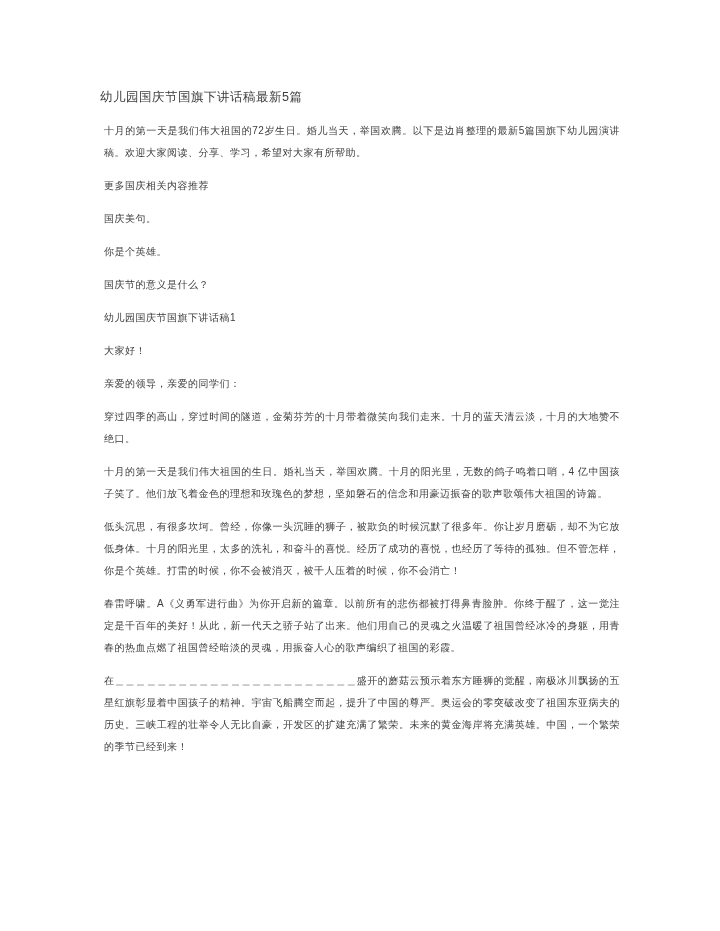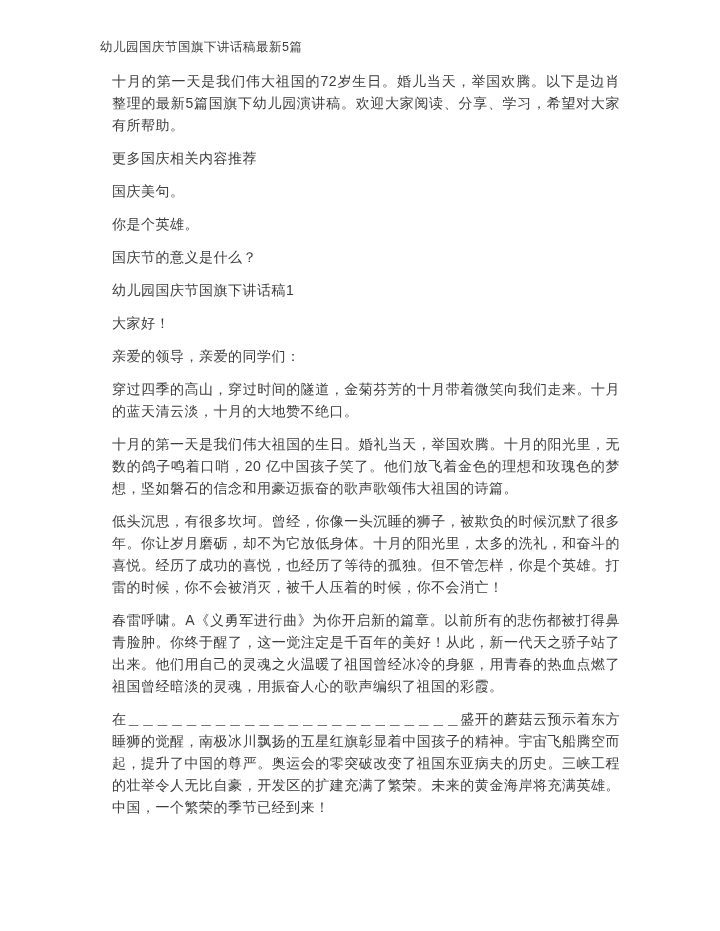--- a/index.html
+++ b/index.html
@@ -8,52 +8,52 @@
     background: #ffffff;
   }
   .page {
     position: relative;
     width: 720px;
     height: 931px;
     margin: 0 auto;
     background: #ffffff;
     overflow: hidden;
     box-sizing: border-box;
-    padding: 36px 100px 40px 100px;
+    padding: 86px 100px 40px 100px;
     font-family: "Liberation Sans", "DejaVu Sans", sans-serif;
     color: #3d3d3d;
   }
   .doc-title {
     font-size: 12.5px;
     line-height: 22px;
     margin: 0 0 12px 0;
     font-weight: 400;
     letter-spacing: 0.5px;
   }
   .para {
-    font-size: 14px;
+    font-size: 10px;
     line-height: 22px;
-    margin: 0 0 11px 12px;
+    margin: 0 0 11px 4px;
     text-align: justify;
     letter-spacing: 0.5px;
     word-break: break-all;
     overflow-wrap: anywhere;
   }
 </style>
 </head>
 <body>
 
 <div class="page">
   <h1 class="doc-title">幼儿园国庆节国旗下讲话稿最新5篇</h1>
   <p class="para">十月的第一天是我们伟大祖国的72岁生日。婚儿当天，举国欢腾。以下是边肖整理的最新5篇国旗下幼儿园演讲稿。欢迎大家阅读、分享、学习，希望对大家有所帮助。</p>
   <p class="para">更多国庆相关内容推荐</p>
   <p class="para">国庆美句。</p>
   <p class="para">你是个英雄。</p>
   <p class="para">国庆节的意义是什么？</p>
   <p class="para">幼儿园国庆节国旗下讲话稿1</p>
   <p class="para">大家好！</p>
   <p class="para">亲爱的领导，亲爱的同学们：</p>
   <p class="para">穿过四季的高山，穿过时间的隧道，金菊芬芳的十月带着微笑向我们走来。十月的蓝天清云淡，十月的大地赞不绝口。</p>
-  <p class="para">十月的第一天是我们伟大祖国的生日。婚礼当天，举国欢腾。十月的阳光里，无数的鸽子鸣着口哨，20 亿中国孩子笑了。他们放飞着金色的理想和玫瑰色的梦想，坚如磐石的信念和用豪迈振奋的歌声歌颂伟大祖国的诗篇。</p>
+  <p class="para">十月的第一天是我们伟大祖国的生日。婚礼当天，举国欢腾。十月的阳光里，无数的鸽子鸣着口哨，4 亿中国孩子笑了。他们放飞着金色的理想和玫瑰色的梦想，坚如磐石的信念和用豪迈振奋的歌声歌颂伟大祖国的诗篇。</p>
   <p class="para">低头沉思，有很多坎坷。曾经，你像一头沉睡的狮子，被欺负的时候沉默了很多年。你让岁月磨砺，却不为它放低身体。十月的阳光里，太多的洗礼，和奋斗的喜悦。经历了成功的喜悦，也经历了等待的孤独。但不管怎样，你是个英雄。打雷的时候，你不会被消灭，被千人压着的时候，你不会消亡！</p>
   <p class="para">春雷呼啸。A《义勇军进行曲》为你开启新的篇章。以前所有的悲伤都被打得鼻青脸肿。你终于醒了，这一觉注定是千百年的美好！从此，新一代天之骄子站了出来。他们用自己的灵魂之火温暖了祖国曾经冰冷的身躯，用青春的热血点燃了祖国曾经暗淡的灵魂，用振奋人心的歌声编织了祖国的彩霞。</p>
   <p class="para">在＿＿＿＿＿＿＿＿＿＿＿＿＿＿＿＿＿＿＿＿＿＿＿盛开的蘑菇云预示着东方睡狮的觉醒，南极冰川飘扬的五星红旗彰显着中国孩子的精神。宇宙飞船腾空而起，提升了中国的尊严。奥运会的零突破改变了祖国东亚病夫的历史。三峡工程的壮举令人无比自豪，开发区的扩建充满了繁荣。未来的黄金海岸将充满英雄。中国，一个繁荣的季节已经到来！</p>
 </div>
 
 </body></html>

